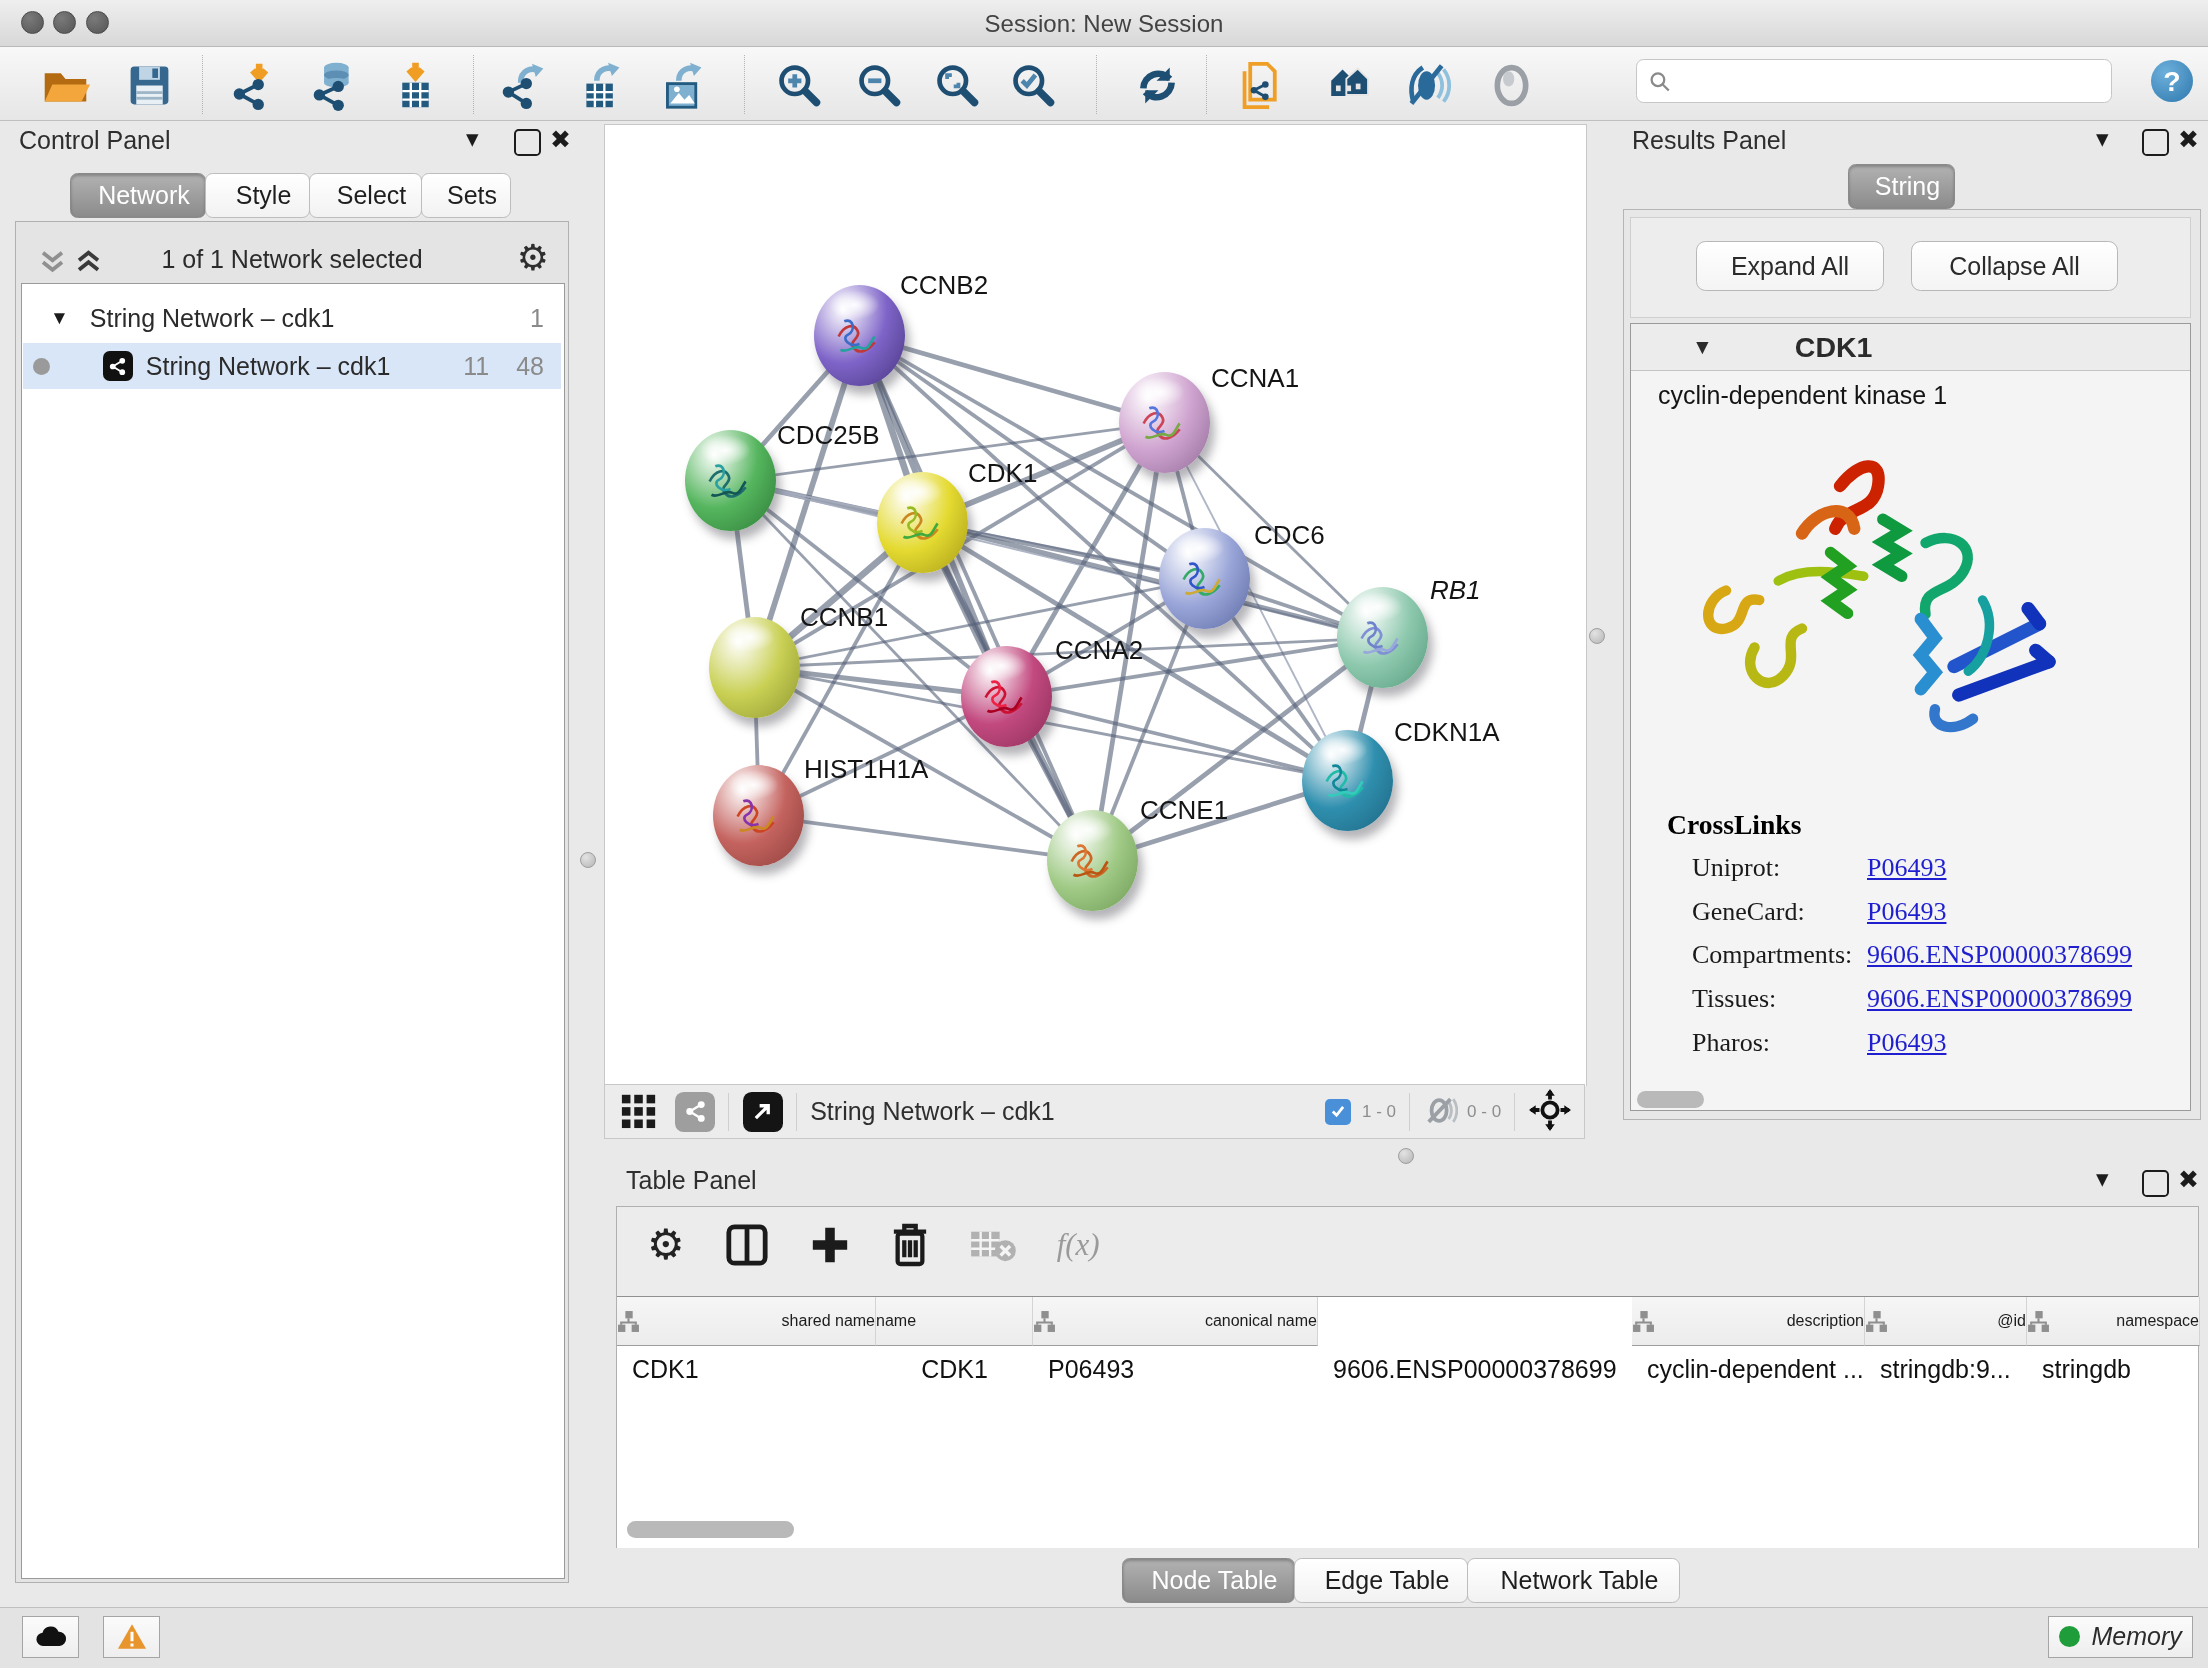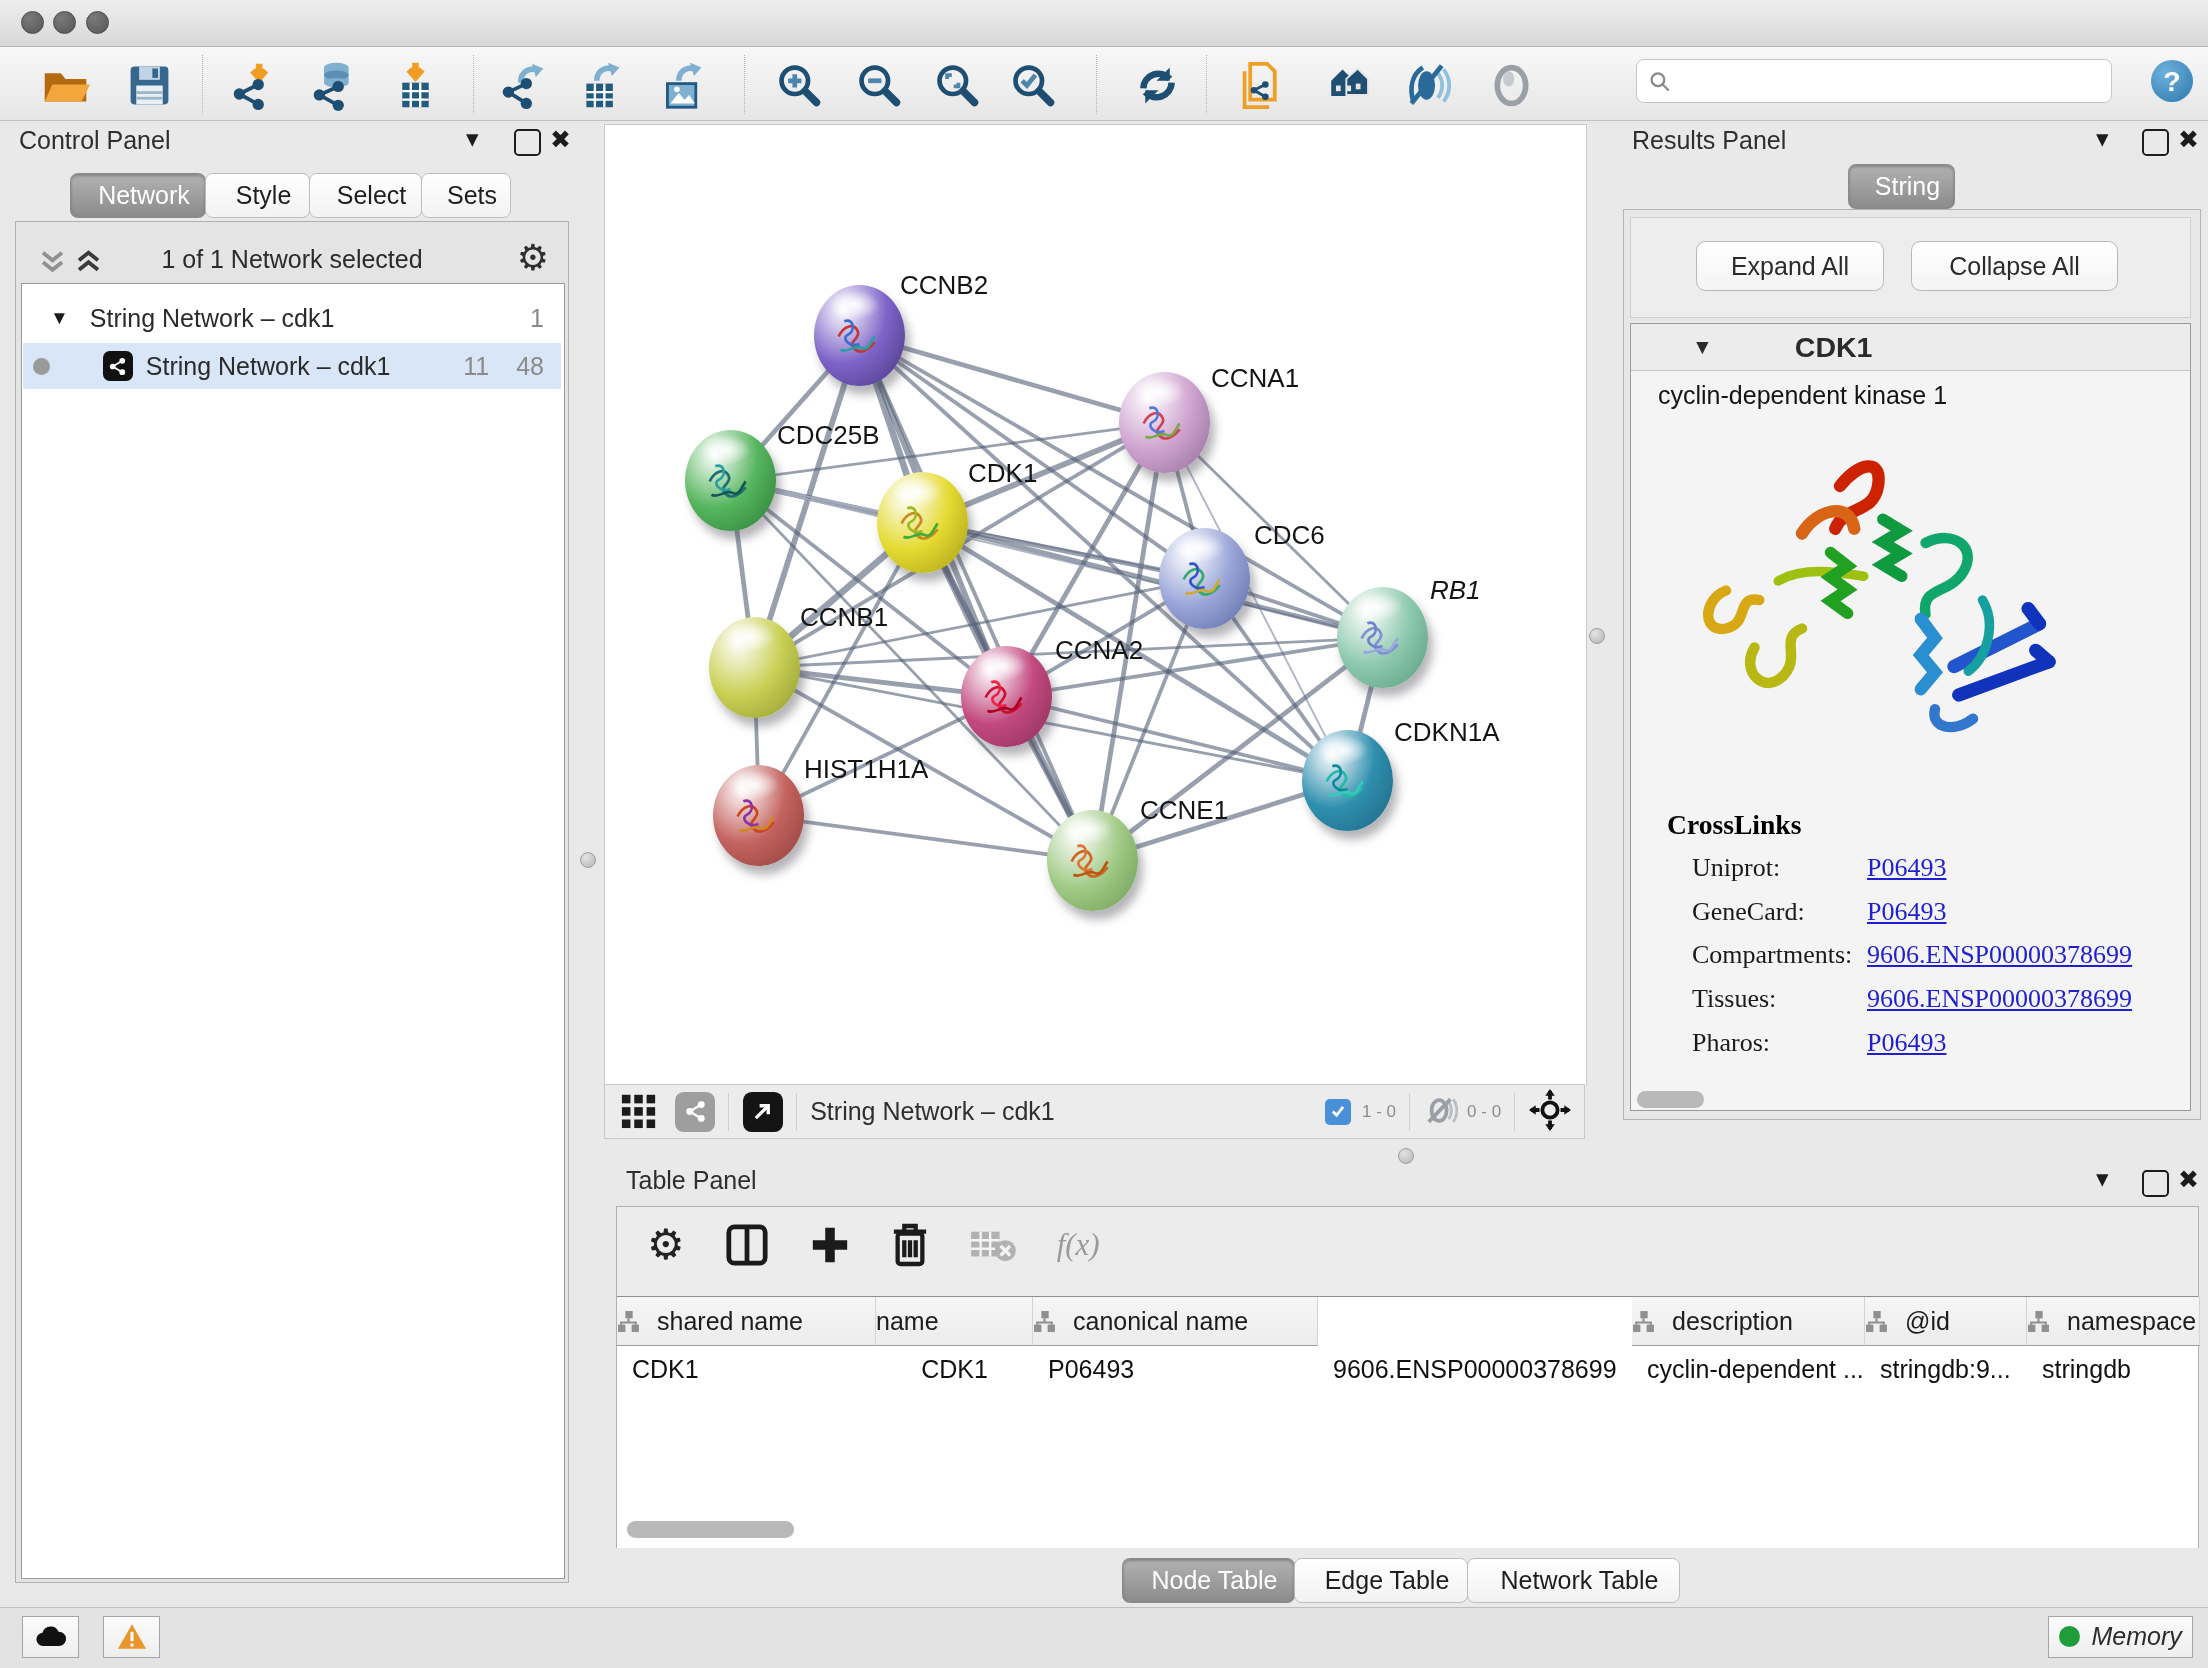--- a/index.html
+++ b/index.html
@@ -65,23 +65,23 @@
   #rp-card{left:1630px;top:323px;width:561px;height:788px;background:#f4f4f4;border:1px solid #9a9a9a;box-sizing:border-box;}
   #rp-card-head{position:absolute;left:0;top:0;width:100%;height:46px;background:#ececec;border-bottom:1px solid #c4c4c4;
     display:flex;align-items:center;}
   .serif{font-family:"Liberation Serif","DejaVu Serif",serif;}
   .xl-label{font-size:26px;color:#1a1a1a;}
   .xl-link{font-size:26px;color:#1f1fd0;text-decoration:underline;}
 
   
   #tp-box{left:616px;top:1206px;width:1583px;height:342px;background:#ececec;border:1px solid #b0b0b0;box-sizing:border-box;}
   #tp-table{position:absolute;left:0px;top:89px;width:1581px;height:251px;background:#fff;border-top:1.9px solid #8f8f8f;}
-  .th-cell{position:absolute;top:0;height:49px;display:flex;align-items:center;justify-content:flex-start;
+  .th-cell{position:absolute;top:0;height:49px;display:flex;align-items:center;justify-content:space-between;
     background:linear-gradient(#f6f6f6,#ececec);border-right:1px solid #d4d4d4;border-bottom:1.9px solid #9d9d9d;
-    font-size:25px;color:#1c1c1c;box-sizing:border-box;gap:17px;overflow:hidden;}
+    font-size:16px;color:#1c1c1c;box-sizing:border-box;gap:17px;overflow:hidden;}
   .td-cell{position:absolute;top:51px;height:42px;display:flex;align-items:center;font-size:25px;color:#111;
     padding-left:15px;box-sizing:border-box;overflow:hidden;white-space:nowrap;}
   .hscroll{position:absolute;height:17px;border-radius:8.6px;background:#b9b9b9;}
   .ticon-gray{opacity:.45;}
   #fx-label{font-size:31px;color:#9a9a9a;font-style:italic;}
 
   
   #statusbar{left:0;top:1607px;width:2208px;height:61px;background:#e3e3e3;border-top:1px solid #bfbfbf;}
   .status-btn{top:7.6px;height:40px;background:linear-gradient(#fbfbfb,#eee);border:1px solid #a5a5a5;
     display:flex;align-items:center;justify-content:center;font-style:italic;}
@@ -90,20 +90,21 @@
 </style>
 </head>
 <body>
 
 <div id="app">
 
   <div id="titlebar" class="abs">
     <div class="traffic abs" style="left:21px"></div>
     <div class="traffic abs" style="left:53px"></div>
     <div class="traffic abs" style="left:86px"></div>
+    <div id="win-title" class="abs">Session: New Session</div>
   </div>
 
   <div id="toolbar" class="abs">
     <div class="tbtn abs" style="left:38px">
       <svg width="51" height="51" viewBox="0 0 54 54">
           <path d="M5 14h17l5 6h22v24H5z" fill="#b36a10"></path>
           <path d="M5 44l8-18h40l-9 18z" fill="#f2a63c"></path>
         </svg>
     </div>
     <div class="tbtn abs" style="left:122px">

